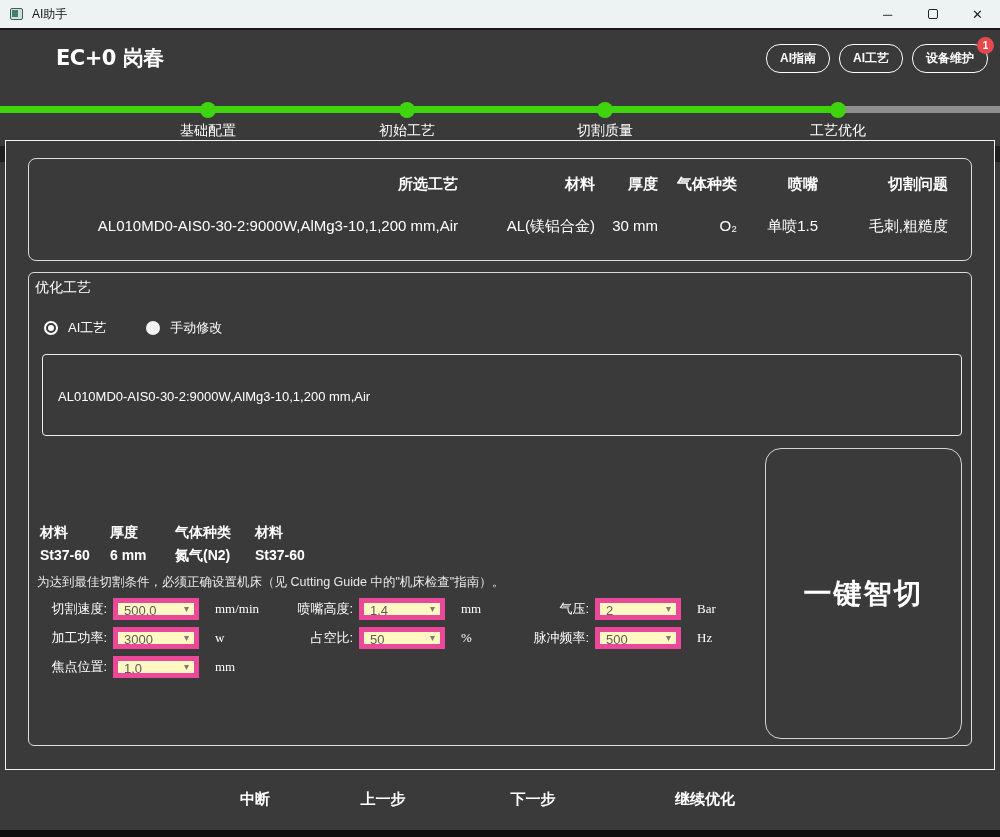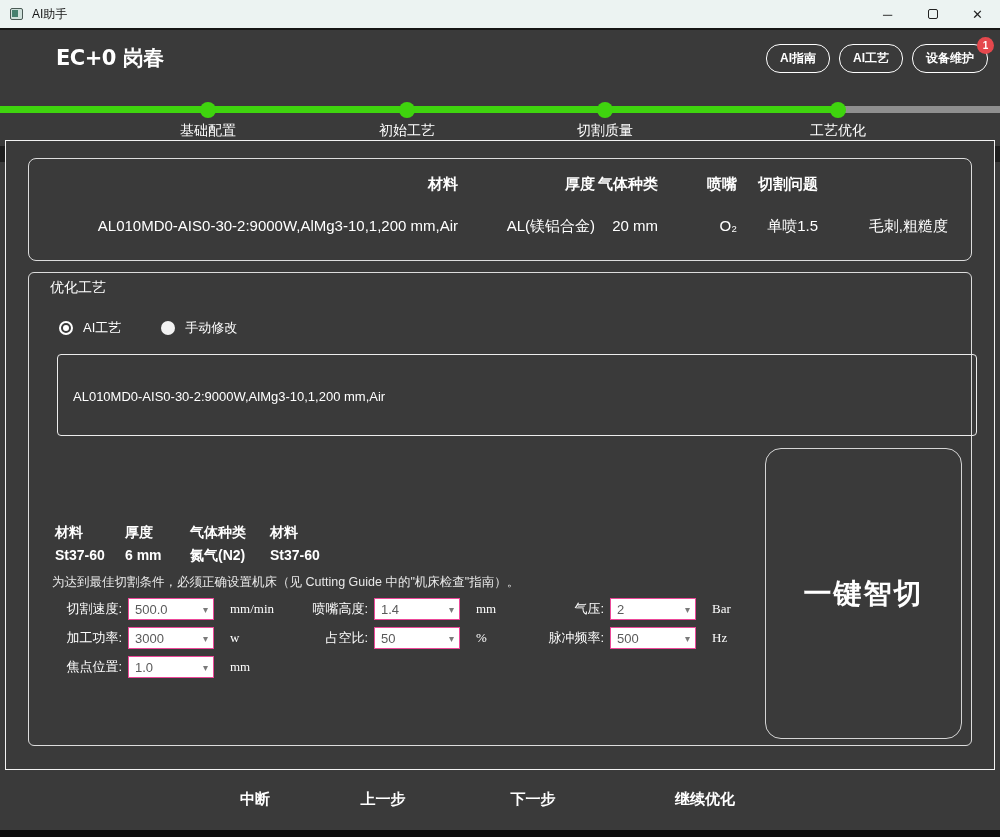--- a/index.html
+++ b/index.html
@@ -49,21 +49,21 @@
   .summary-card { position:absolute; left:22px; top:17px; width:944px; height:103px;
     border:1px solid #dcdcdc; border-radius:8px; padding:16px 25px 0 25px; }
   .summary-grid { display:grid; grid-template-columns:404px 137px 63px 79px 81px 130px;
     width:100%; }
   .summary-grid > div { text-align:right; white-space:nowrap; overflow:visible; }
   .sum-head { color:#fff; font-size:15px; font-weight:bold; }
   .sum-val { color:#fff; font-size:15px; margin-top:23px; }
 
   
   .groupbox { position:absolute; left:22px; top:131px; width:944px; height:474px;
-    border:1px solid #dcdcdc; border-radius:6px; padding:6px 0 0 21px; }
+    border:1px solid #dcdcdc; border-radius:6px; padding:6px 0 0 6px; }
   .groupbox-title { color:#fff; font-size:14px; }
 
   .radio-row { display:flex; align-items:center; gap:10px; margin:22px 0 0 9px; }
   .radio { width:14px; height:14px; border-radius:50%; position:relative; flex:0 0 auto; }
   .radio.checked { border:2px solid #fff; background:#3a3a3a; }
   .radio.checked::after { content:""; position:absolute; left:2px; top:2px; width:6px; height:6px;
     border-radius:50%; background:#fff; }
   .radio.unchecked { background:#f2f2f2; }
   .radio-label { color:#fff; font-size:13px; margin-right:30px; }
 
@@ -80,22 +80,22 @@
   .material-item:nth-child(2) { width:65px; }
   .material-item:nth-child(3) { width:80px; }
 
   .note { color:#e9e9e9; font-size:12.5px; margin:9px 0 0 2px; white-space:nowrap; }
 
   .form-area { margin-top:7px; }
   .form-row { display:flex; align-items:center; margin-top:7px; }
   .flabel { color:#fff; font-size:13px; text-align:right; width:72px; flex:0 0 auto; }
   .flabel.w2 { width:68px; }
   .flabel.w3 { width:98px; }
-  .combo { width:86px; height:22px; background:#ffffff; border:1px solid #ec4899;
-    margin-left:6px; display:flex; align-items:center; flex:0 0 auto; cursor:pointer; }
+  .combo { width:86px; height:22px; background:#fef9c3; border:5px solid #ec4899;
+    margin-left:6px; display:flex; flex:0 0 auto; cursor:pointer; }
   .combo-value { color:#5a5a5a; font-size:13px; padding-left:6px; flex:1; }
   .combo-arrow { color:#7a7a7a; font-size:10px; padding-right:5px; }
   .funit { color:#fff; font-size:13px; margin-left:16px; flex:0 0 auto;font-family:Liberation Serif, serif; }
   .funit.u1 { width:70px; }
   .funit.u2 { width:30px; }
 
   .smart-cut { position:absolute; right:9px; top:175px; width:197px; height:291px;
     border:1.5px solid #d5d5d5; border-radius:16px; background:transparent; color:#fff;
     font-size:28px; font-weight:bold; letter-spacing:2px; display:flex; align-items:center;
     justify-content:center; cursor:pointer;
@@ -147,30 +147,31 @@
   <div class="step-label" style="left:60.5%">切割质量</div>
   <div class="step-label" style="left:83.8%">工艺优化</div>
 </div>
 
 <div class="dark-band"></div>
 
 <div class="content">
 
   <div class="summary-card">
     <div class="summary-grid">
+      <div class="sum-head">所选工艺</div>
       <div class="sum-head">材料</div>
       <div class="sum-head">厚度</div>
       <div class="sum-head">气体种类</div>
       <div class="sum-head">喷嘴</div>
       <div class="sum-head">切割问题</div>
     </div>
     <div class="summary-grid">
       <div class="sum-val">AL010MD0-AIS0-30-2:9000W,AlMg3-10,1,200 mm,Air</div>
       <div class="sum-val">AL(镁铝合金)</div>
-      <div class="sum-val">20 mm</div>
+      <div class="sum-val">30 mm</div>
       <div class="sum-val">O₂</div>
       <div class="sum-val">单喷1.5</div>
       <div class="sum-val">毛刺,粗糙度</div>
     </div>
   </div>
 
   <div class="groupbox">
     <div class="groupbox-title">优化工艺</div>
 
     <div class="radio-row">

